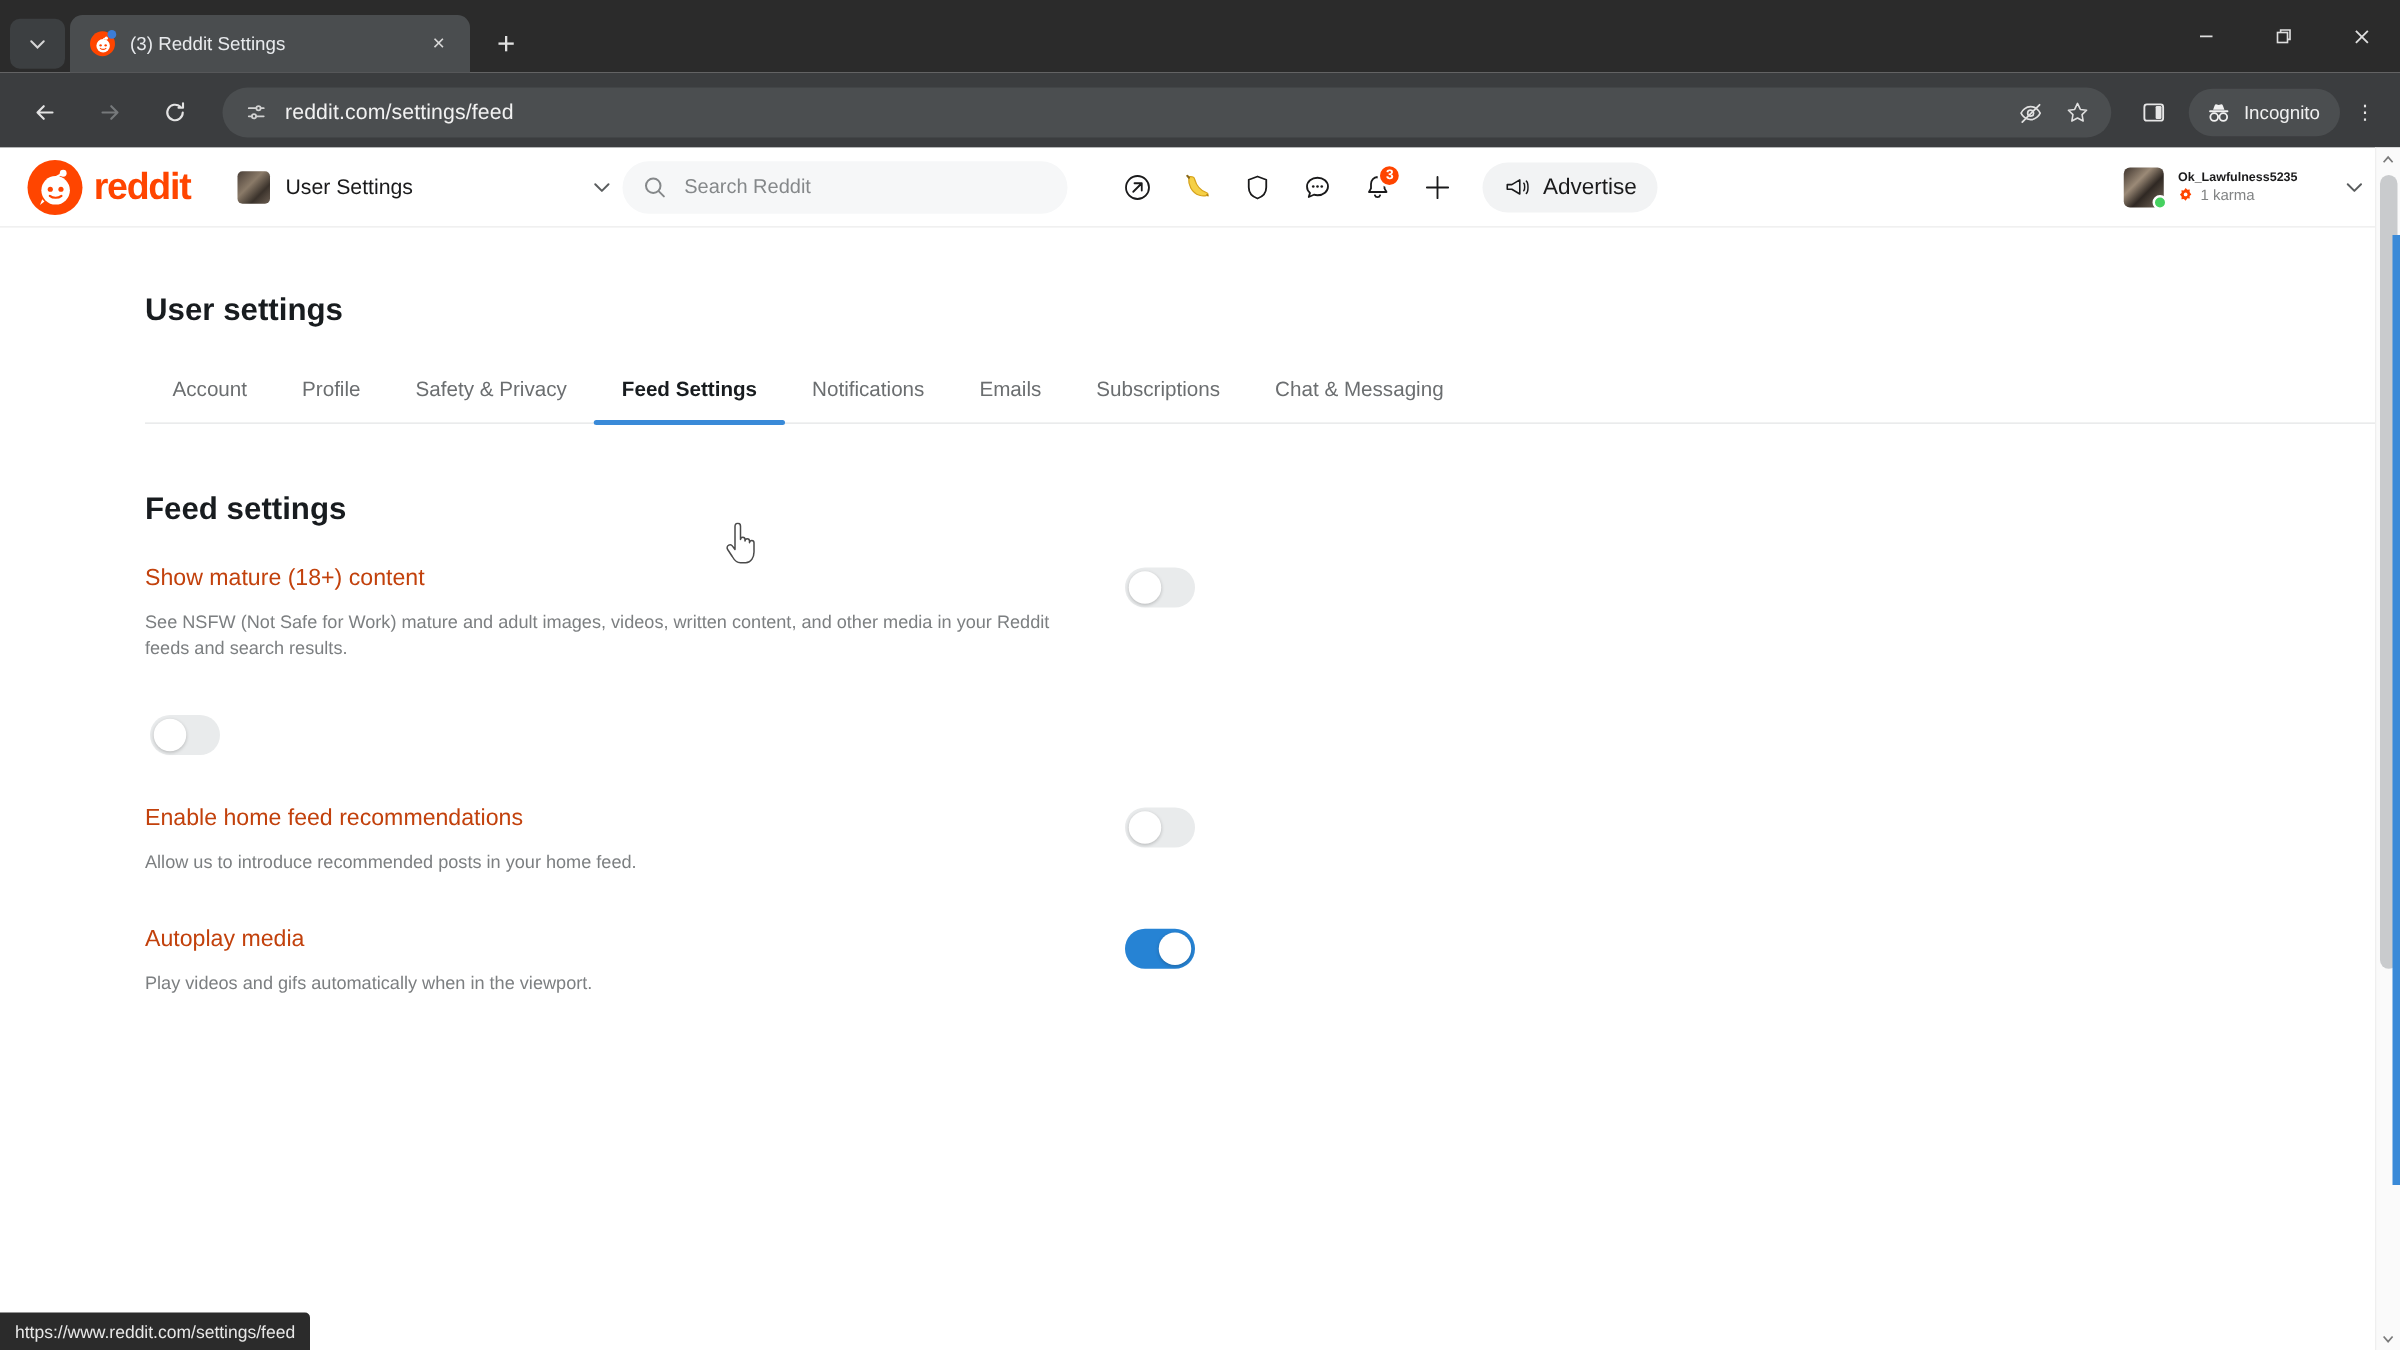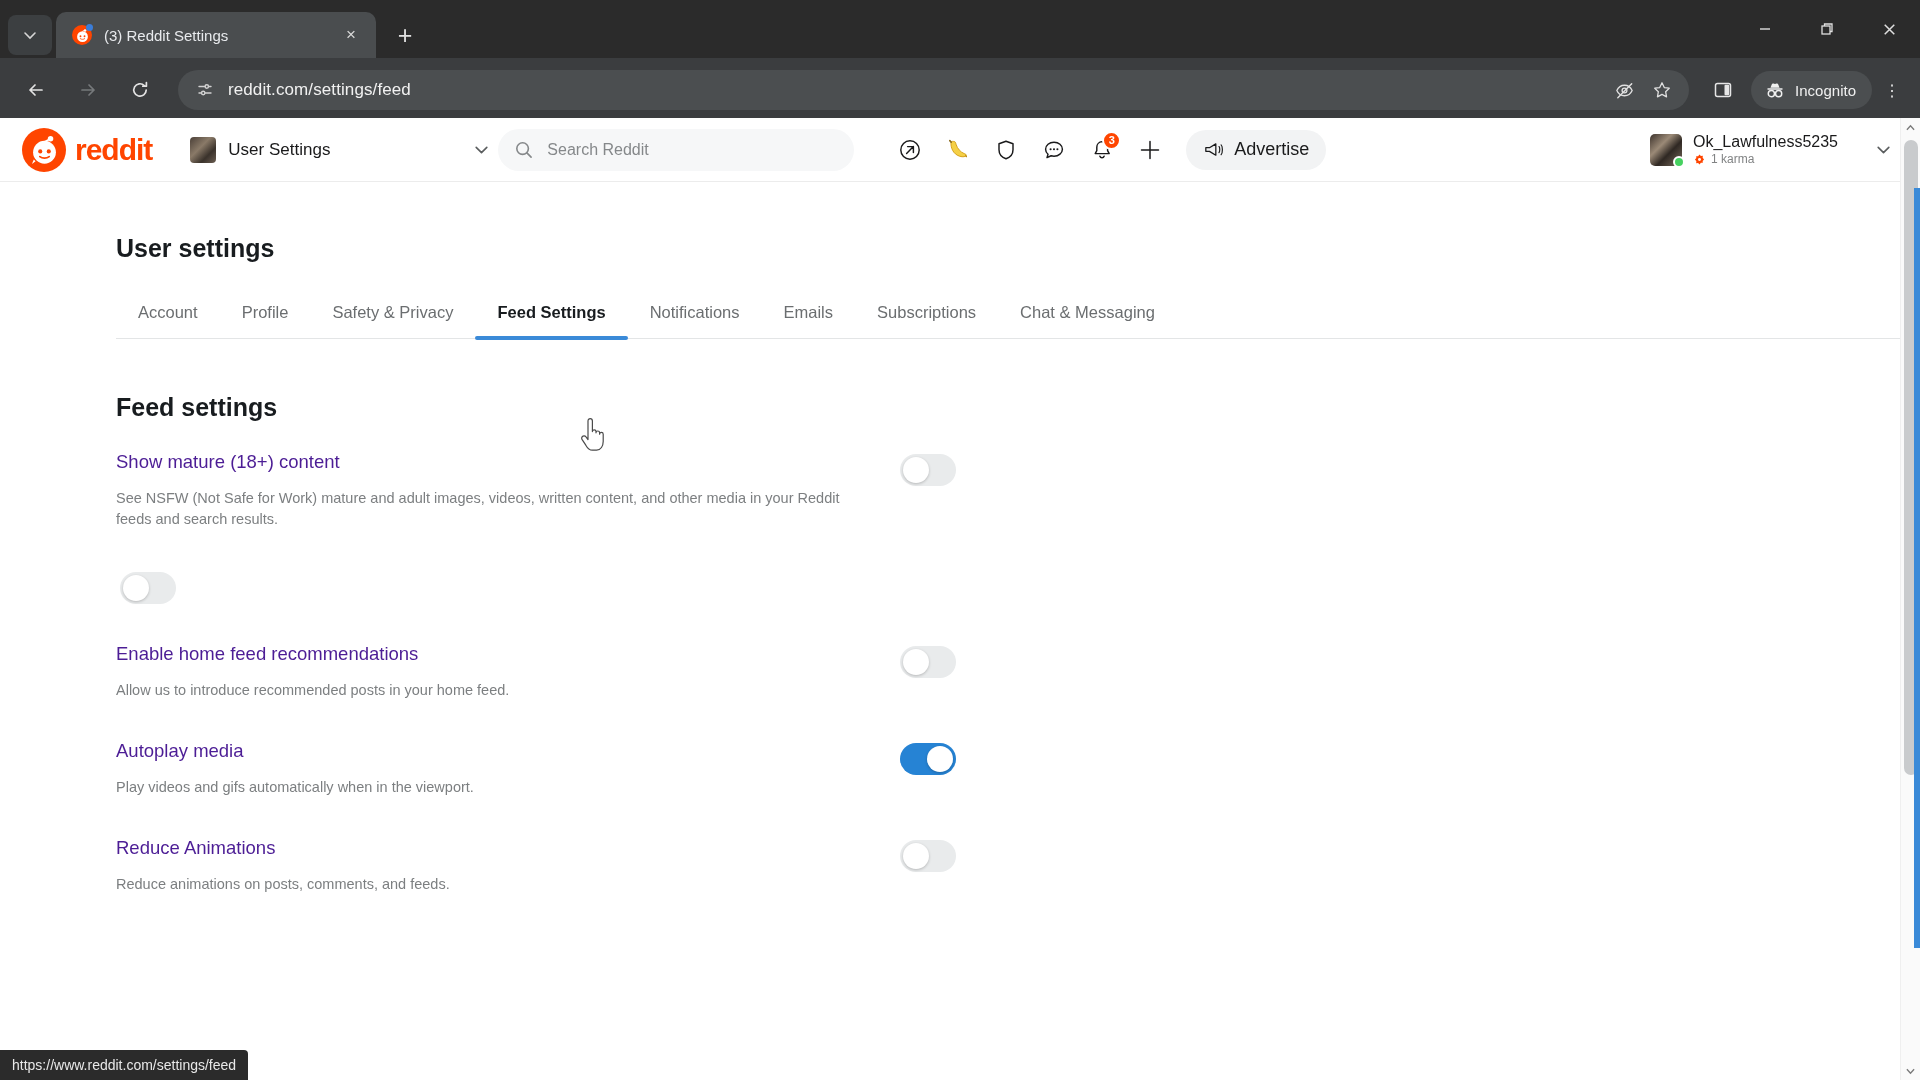--- a/index.html
+++ b/index.html
@@ -162,21 +162,21 @@
   }
   .ruser .ava {
     width:32px;height:32px;border-radius:5px; position:relative; flex:0 0 auto;
     background: linear-gradient(135deg,#3d332c 0%,#9b8a77 35%,#2f2823 60%,#7a6c5d 100%);
   }
   .ruser .ava .online {
     position:absolute; right:-3px; bottom:-2px;
     width:12px;height:12px;border-radius:50%;background:#46d160;border:2px solid #fff;
   }
   .ruser .meta { display:flex; flex-direction:column; gap:1px; }
-  .ruser .name { font-size:16px; color:#1a1a1b; font-weight:400;text-align:right; }
+  .ruser .name { font-size:10px; color:#1a1a1b; font-weight:700;text-align:right; }
   .ruser .karma { font-size:12px; color:#818384; display:flex;align-items:center;gap:5px; }
   .ruser .chev { margin-left:26px; color:#5a5d5e; }
 
   
   .content { padding: 0 0 0 0; position:relative; }
   .page-title {
     font-size:25px; font-weight:600; color:#181c1f;
     margin: 52px 0 0 116px;
   }
   .tabs-row {
@@ -201,21 +201,21 @@
     font-size:12.5px; letter-spacing:1.1px; color:#7c7f81;
     font-weight:600; padding-bottom:14px; border-bottom:1px solid #e6e8e9;
   }
 
   .pref-list { margin: 0 0 0 116px; width: 963px; }
   .pref {
     display:flex; align-items:flex-start; padding: 28px 0 10px;
     min-height: 72px;
   }
   .pref .ptext { flex: 0 0 780px; }
-  .pref .ptitle { font-size:18.5px; color:#4c1d95; font-weight:400; line-height:1.35; }
+  .pref .ptitle { font-size:18.5px; color:#c2410c; font-weight:400; line-height:1.35; }
   .pref .pdesc { font-size:14.5px; color:#7c7f81; line-height:1.45; margin-top:13px; max-width:745px; }
   .pref.disabled .ptitle { color:#c4c6c8; }
   .pref.disabled .pdesc { color:#d4d6d8; }
 
   .toggle {
     flex:0 0 auto; width:56px; height:32px; border-radius:16px;
     background:#e9ebec; position:relative; margin-left: 4px; margin-top:4px;
     transition: background .15s;
   }
   .toggle .knob {
@@ -535,29 +535,20 @@
         <div class="pref">
           <div class="ptext">
             <div class="ptitle">Autoplay media</div>
             <div class="pdesc">Play videos and gifs automatically when in the viewport.</div>
           </div>
           <div class="toggle on">
               <span class="knob"></span>
             </div>
         </div>
 
-        <div class="pref">
-          <div class="ptext">
-            <div class="ptitle">Reduce Animations</div>
-            <div class="pdesc">Reduce animations on posts, comments, and feeds.</div>
-          </div>
-          <div class="toggle">
-              <span class="knob"></span>
-            </div>
-        </div>
 
       </div>
     </div>
 
     <div class="cursor">
       <svg width="30" height="38" viewBox="0 0 30 38">
         <path d="M10 3c0-1.4 1-2.4 2.2-2.4S14.4 1.6 14.4 3v10.6c0-1 .7-1.8 1.8-1.8s1.8.8 1.8 1.8v1.2c0-1 .8-1.8 1.8-1.8s1.8.8 1.8 1.8v1.4c0-1 .8-1.8 1.8-1.8s1.8.8 1.8 1.8v7.4c0 4.3-2.4 8.6-6.6 8.6h-4.2c-3.4 0-4.8-1.8-6.6-5L4 21.4c-.7-1.3-.2-2.7 1-3.3 1-.5 2.3-.2 3 .8l2 2.7z" fill="#ffffff" stroke="#4a4a4a" stroke-width="1.2" stroke-linejoin="round"></path>
       </svg>
     </div>
   </div>

